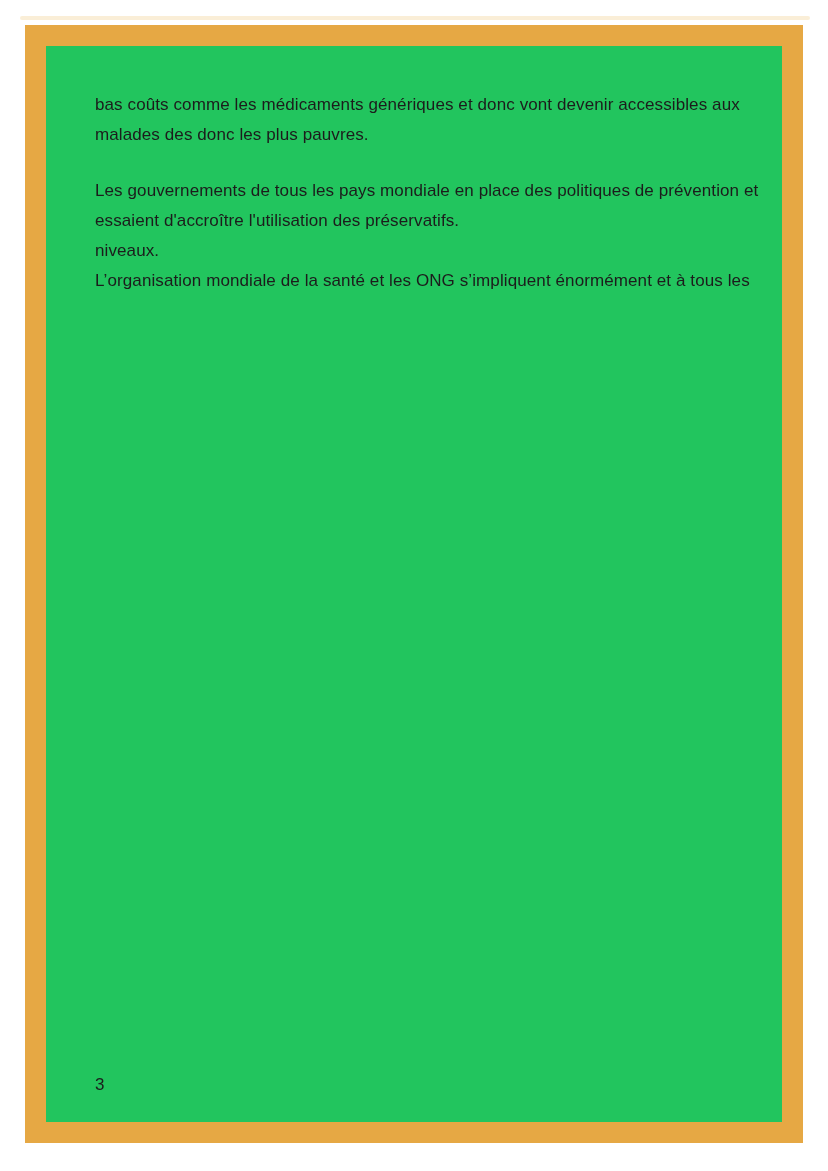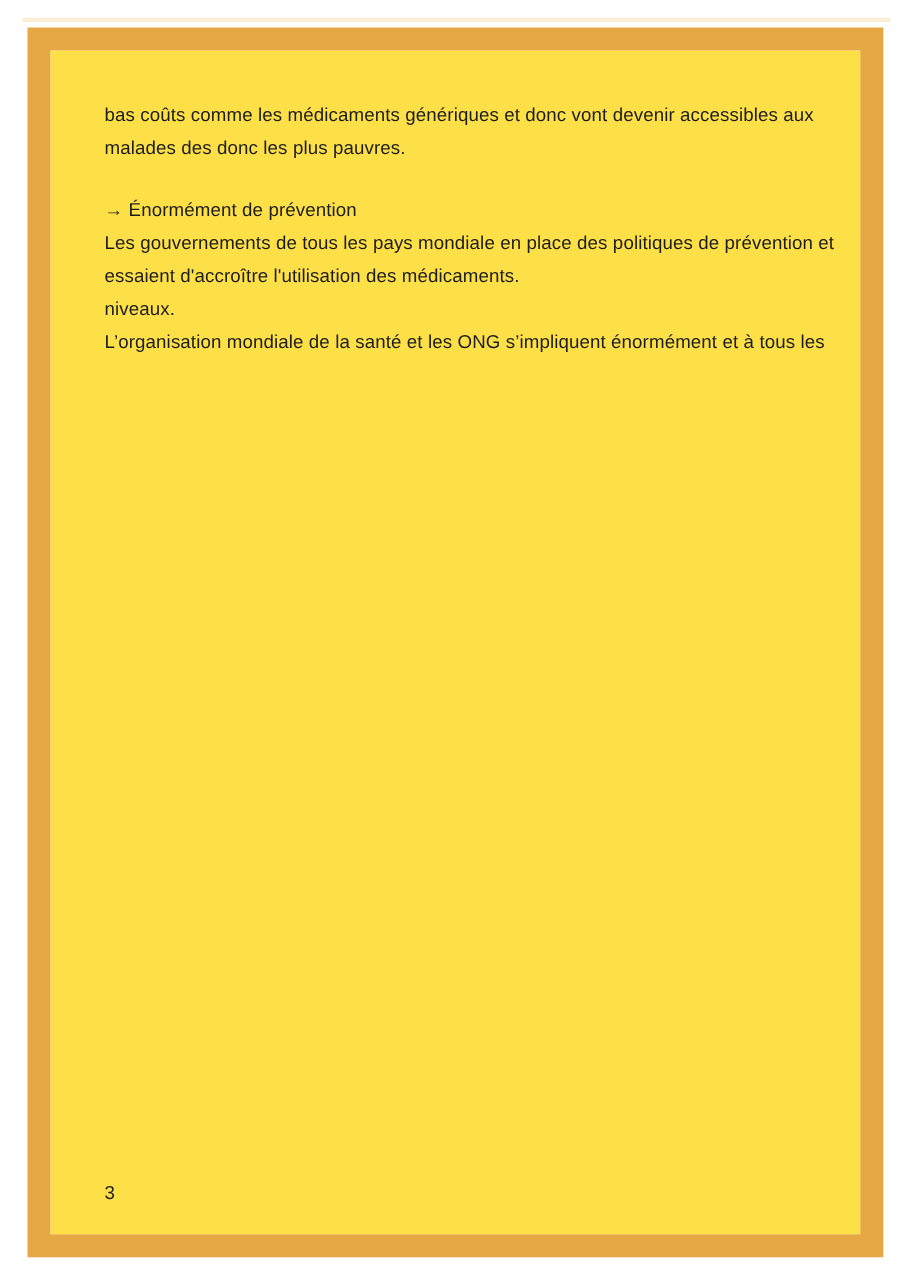--- a/index.html
+++ b/index.html
@@ -40,21 +40,21 @@
     top: 25px;
     width: 778px;
     height: 1118px;
     border: 21px solid var(--border-color);
     background: #ffffff;
   }
   .page-inner {
     position: relative;
     width: 100%;
     height: 100%;
-    background: #fde047;
+    background: #22c55e;
   }
   
   .text-block {
     position: absolute;
     left: 49px;   
     top: 44px;    
     width: 645px;
     font-size: 17px;
     line-height: 30px;
     letter-spacing: 0.1px;
@@ -86,23 +86,22 @@
     <div class="page-inner">
 
       <div class="text-block">
 
         <div class="paragraph">
           <div class="text-line">bas coûts comme les médicaments génériques et donc vont devenir accessibles aux</div>
           <div class="text-line">malades des donc les plus pauvres.</div>
         </div>
 
         <div class="paragraph">
-          <div class="text-line">→ Énormément de prévention</div>
           <div class="text-line">Les gouvernements de tous les pays mondiale en place des politiques de prévention et</div>
-          <div class="text-line">essaient d'accroître l'utilisation des médicaments.</div>
+          <div class="text-line">essaient d'accroître l'utilisation des préservatifs.</div>
           <div class="text-line">niveaux.</div>
           <div class="text-line">L’organisation mondiale de la santé et les ONG s’impliquent énormément et à tous les</div>
         </div>
 
       </div>
 
       <div class="page-number">3</div>
 
     </div>
   </div>

